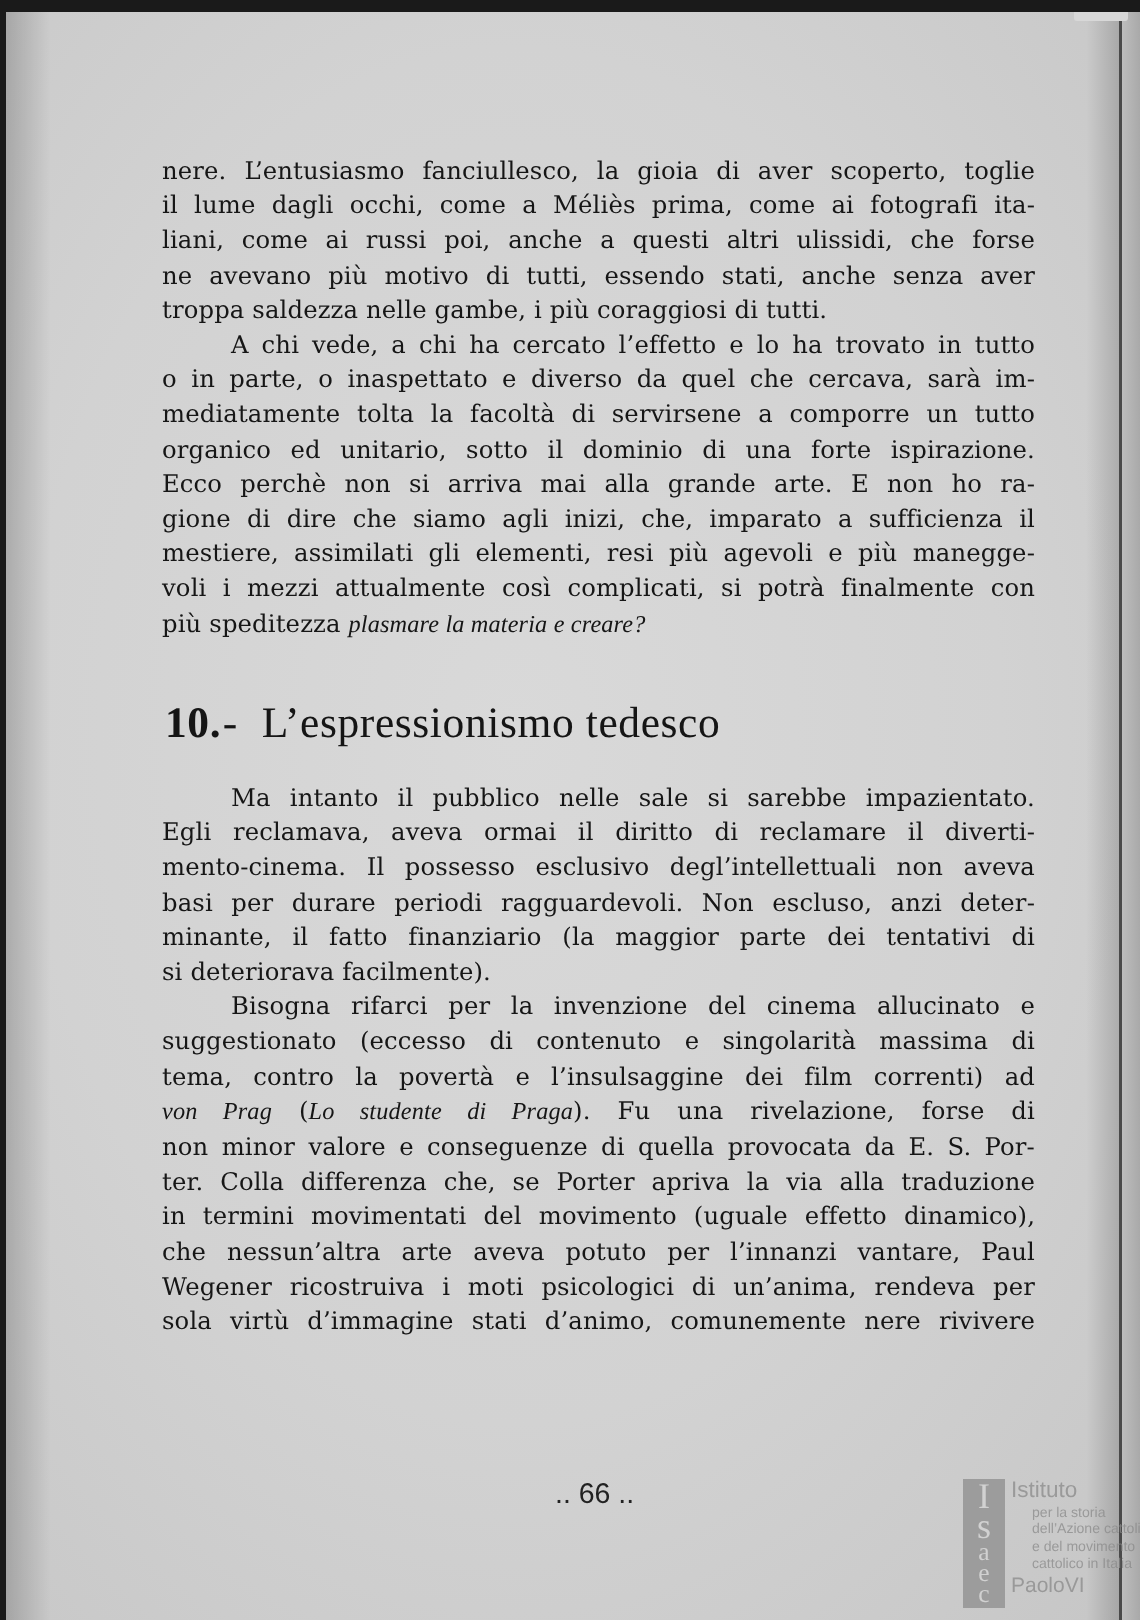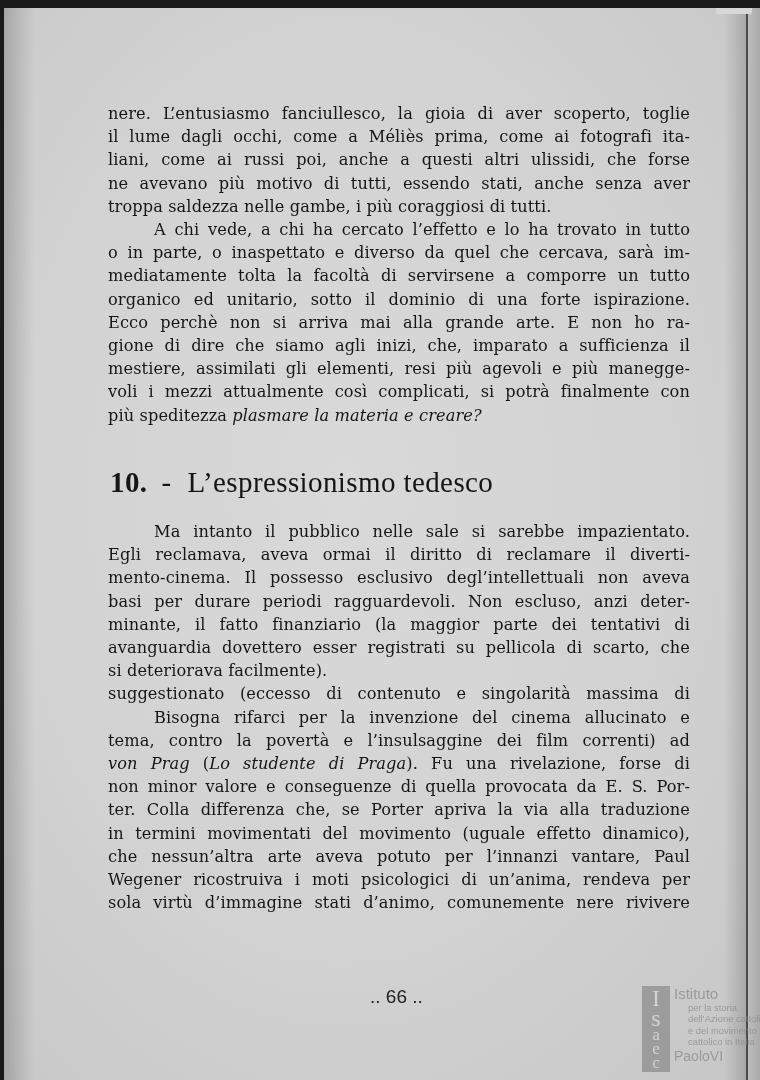--- a/index.html
+++ b/index.html
@@ -79,33 +79,34 @@
       white-space: nowrap;
     }
     .para .line.last {
       text-align-last: left;
     }
     .para .line.indent {
       padding-left: 46px;
     }
     .ital {
       font-style: italic;
+      font-family: Liberation Serif, serif;
     }
     .heading {
       position: absolute;
       left: 106px;
       top: 458px;
       font-family: "Liberation Serif", "DejaVu Serif", serif;
       font-size: 29px;
       color: #151515;
       letter-spacing: 0.4px;
       white-space: nowrap;
     }
     .heading .num {
-      margin-right: 14px;
+      margin-right: 1px;
       font-weight: bold;
     }
     .heading .dash {
       margin-right: 16px;
     }
     .page-number {
       position: absolute;
       left: 366px;
       top: 978px;
       font-family: Liberation Sans, sans-serif;
@@ -203,26 +204,25 @@
     <span class="num">10.</span><span class="dash">-</span><span>L’espressionismo tedesco</span>
   </div>
 
   <div class="text-block" style="top: 512px;">
     <p class="para">
       <span class="line indent">Ma intanto il pubblico nelle sale si sarebbe impazientato.</span>
       <span class="line">Egli reclamava, aveva ormai il diritto di reclamare il diverti-</span>
       <span class="line">mento-cinema. Il possesso esclusivo degl’intellettuali non aveva</span>
       <span class="line">basi per durare periodi ragguardevoli. Non escluso, anzi deter-</span>
       <span class="line">minante, il fatto finanziario (la maggior parte dei tentativi di</span>
-      <span class="line">avanguardia dovettero esser registrati su pellicola di scarto, che</span>
       <span class="line last">si deteriorava facilmente).</span>
     </p>
     <p class="para">
+      <span class="line indent">Bisogna rifarci per la invenzione del cinema allucinato e</span>
       <span class="line">suggestionato (eccesso di contenuto e singolarità massima di</span>
-      <span class="line indent">Bisogna rifarci per la invenzione del cinema allucinato e</span>
       <span class="line">tema, contro la povertà e l’insulsaggine dei film correnti) ad</span>
       <span class="line"><span class="ital">von Prag</span><span> (</span><span class="ital">Lo studente di Praga</span><span>). Fu una rivelazione, forse di</span></span>
       <span class="line">non minor valore e conseguenze di quella provocata da E. S. Por-</span>
       <span class="line">ter. Colla differenza che, se Porter apriva la via alla traduzione</span>
       <span class="line">in termini movimentati del movimento (uguale effetto dinamico),</span>
       <span class="line">che nessun’altra arte aveva potuto per l’innanzi vantare, Paul</span>
       <span class="line">Wegener ricostruiva i moti psicologici di un’anima, rendeva per</span>
       <span class="line">sola virtù d’immagine stati d’animo, comunemente nere rivivere</span>
     </p>
   </div>

